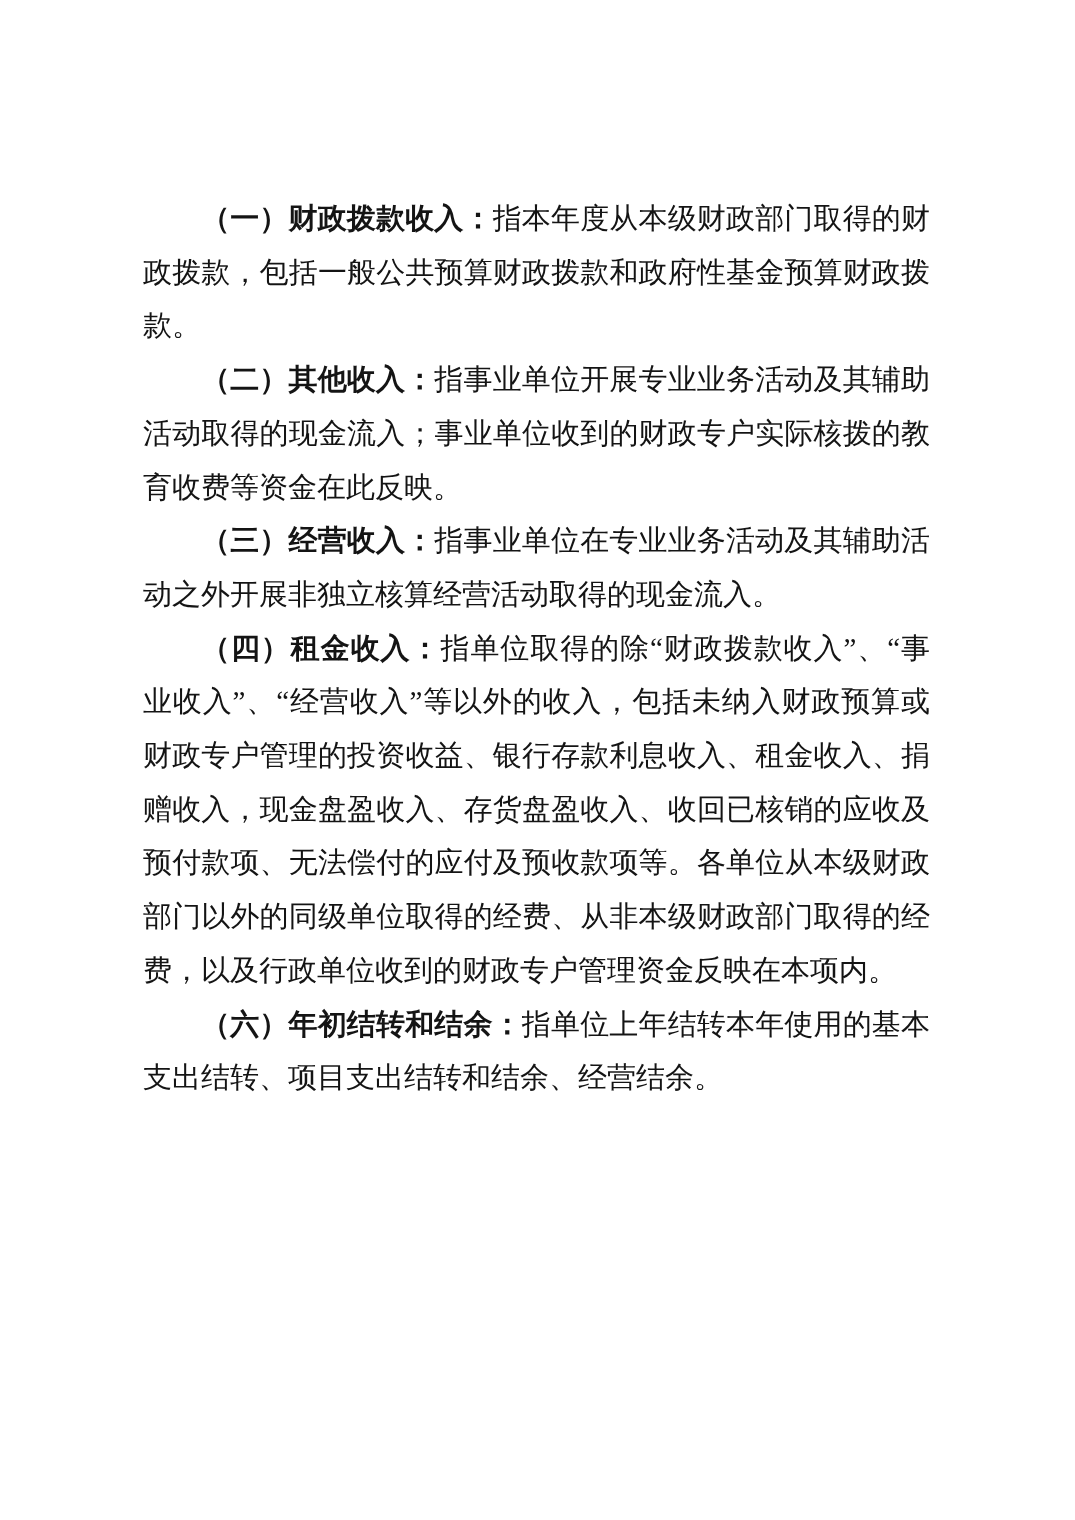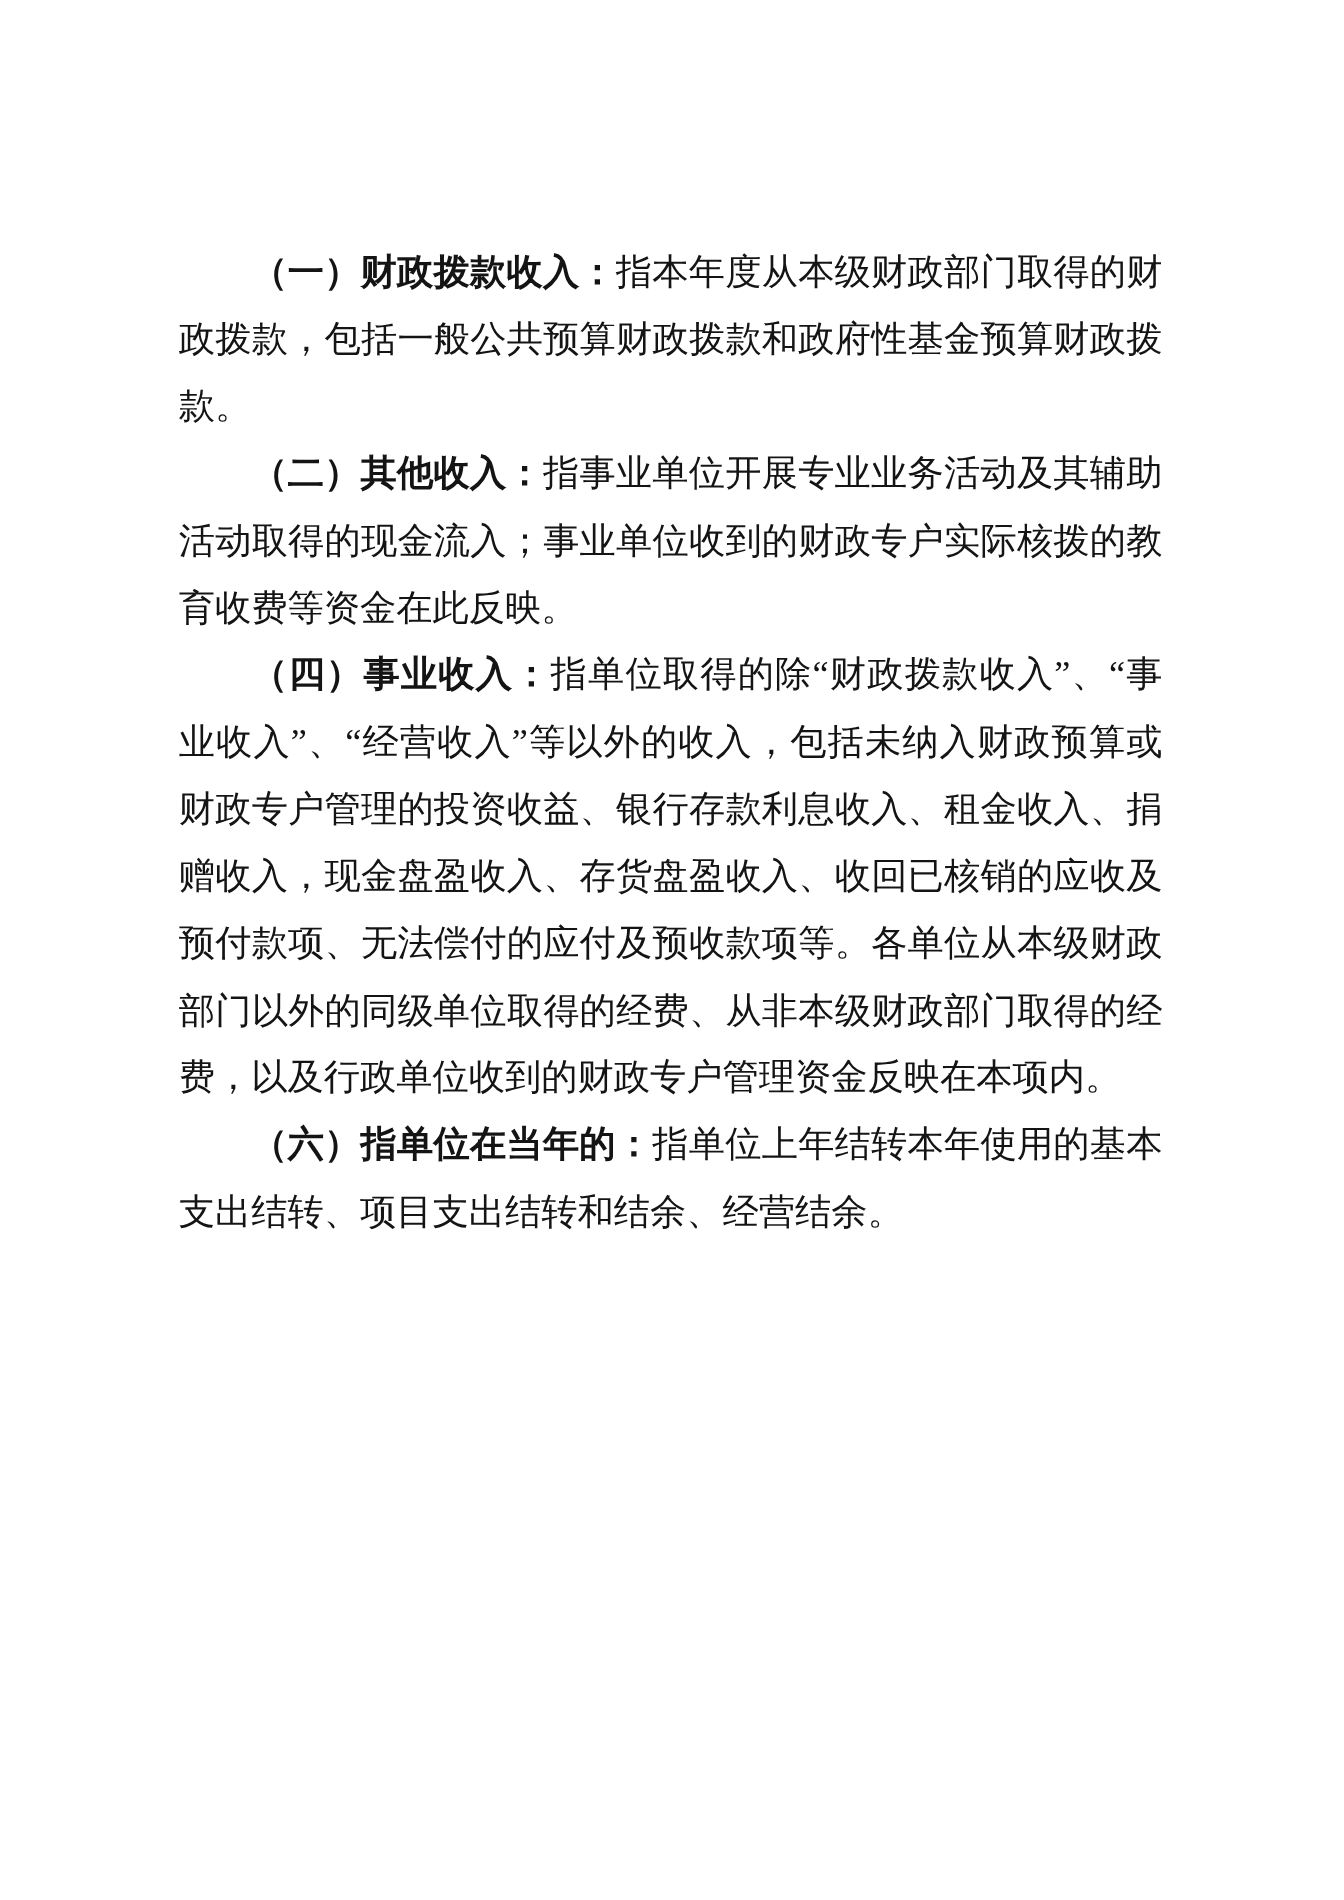--- a/index.html
+++ b/index.html
@@ -34,15 +34,16 @@
   .para-heading {
     font-weight: 700;
   }
 </style>
 </head>
 <body>
 
 <div class="page">
   <p class="para"><span class="para-heading">（一）财政拨款收入：</span><span class="para-body">指本年度从本级财政部门取得的财政拨款，包括一般公共预算财政拨款和政府性基金预算财政拨款。</span></p>
   <p class="para"><span class="para-heading">（二）其他收入：</span><span class="para-body">指事业单位开展专业业务活动及其辅助活动取得的现金流入；事业单位收到的财政专户实际核拨的教育收费等资金在此反映。</span></p>
-  <p class="para"><span class="para-heading">（四）事业收入：</span><span class="para-body">指单位取得的除“财政拨款收入”、“事业收入”、“经营收入”等以外的收入，包括未纳入财政预算或财政专户管理的投资收益、银行存款利息收入、租金收入、捐赠收入，现金盘盈收入、存货盘盈收入、收回已核销的应收及预付款项、无法偿付的应付及预收款项等。各单位从本级财政部门以外的同级单位取得的经费、从非本级财政部门取得的经费，以及行政单位收到的财政专户管理资金反映在本项内。</span></p>
-  <p class="para"><span class="para-heading">（六）指单位在当年的：</span><span class="para-body">指单位上年结转本年使用的基本支出结转、项目支出结转和结余、经营结余。</span></p>
+  <p class="para"><span class="para-heading">（三）经营收入：</span><span class="para-body">指事业单位在专业业务活动及其辅助活动之外开展非独立核算经营活动取得的现金流入。</span></p>
+  <p class="para"><span class="para-heading">（四）租金收入：</span><span class="para-body">指单位取得的除“财政拨款收入”、“事业收入”、“经营收入”等以外的收入，包括未纳入财政预算或财政专户管理的投资收益、银行存款利息收入、租金收入、捐赠收入，现金盘盈收入、存货盘盈收入、收回已核销的应收及预付款项、无法偿付的应付及预收款项等。各单位从本级财政部门以外的同级单位取得的经费、从非本级财政部门取得的经费，以及行政单位收到的财政专户管理资金反映在本项内。</span></p>
+  <p class="para"><span class="para-heading">（六）年初结转和结余：</span><span class="para-body">指单位上年结转本年使用的基本支出结转、项目支出结转和结余、经营结余。</span></p>
 </div>
 
 </body></html>

